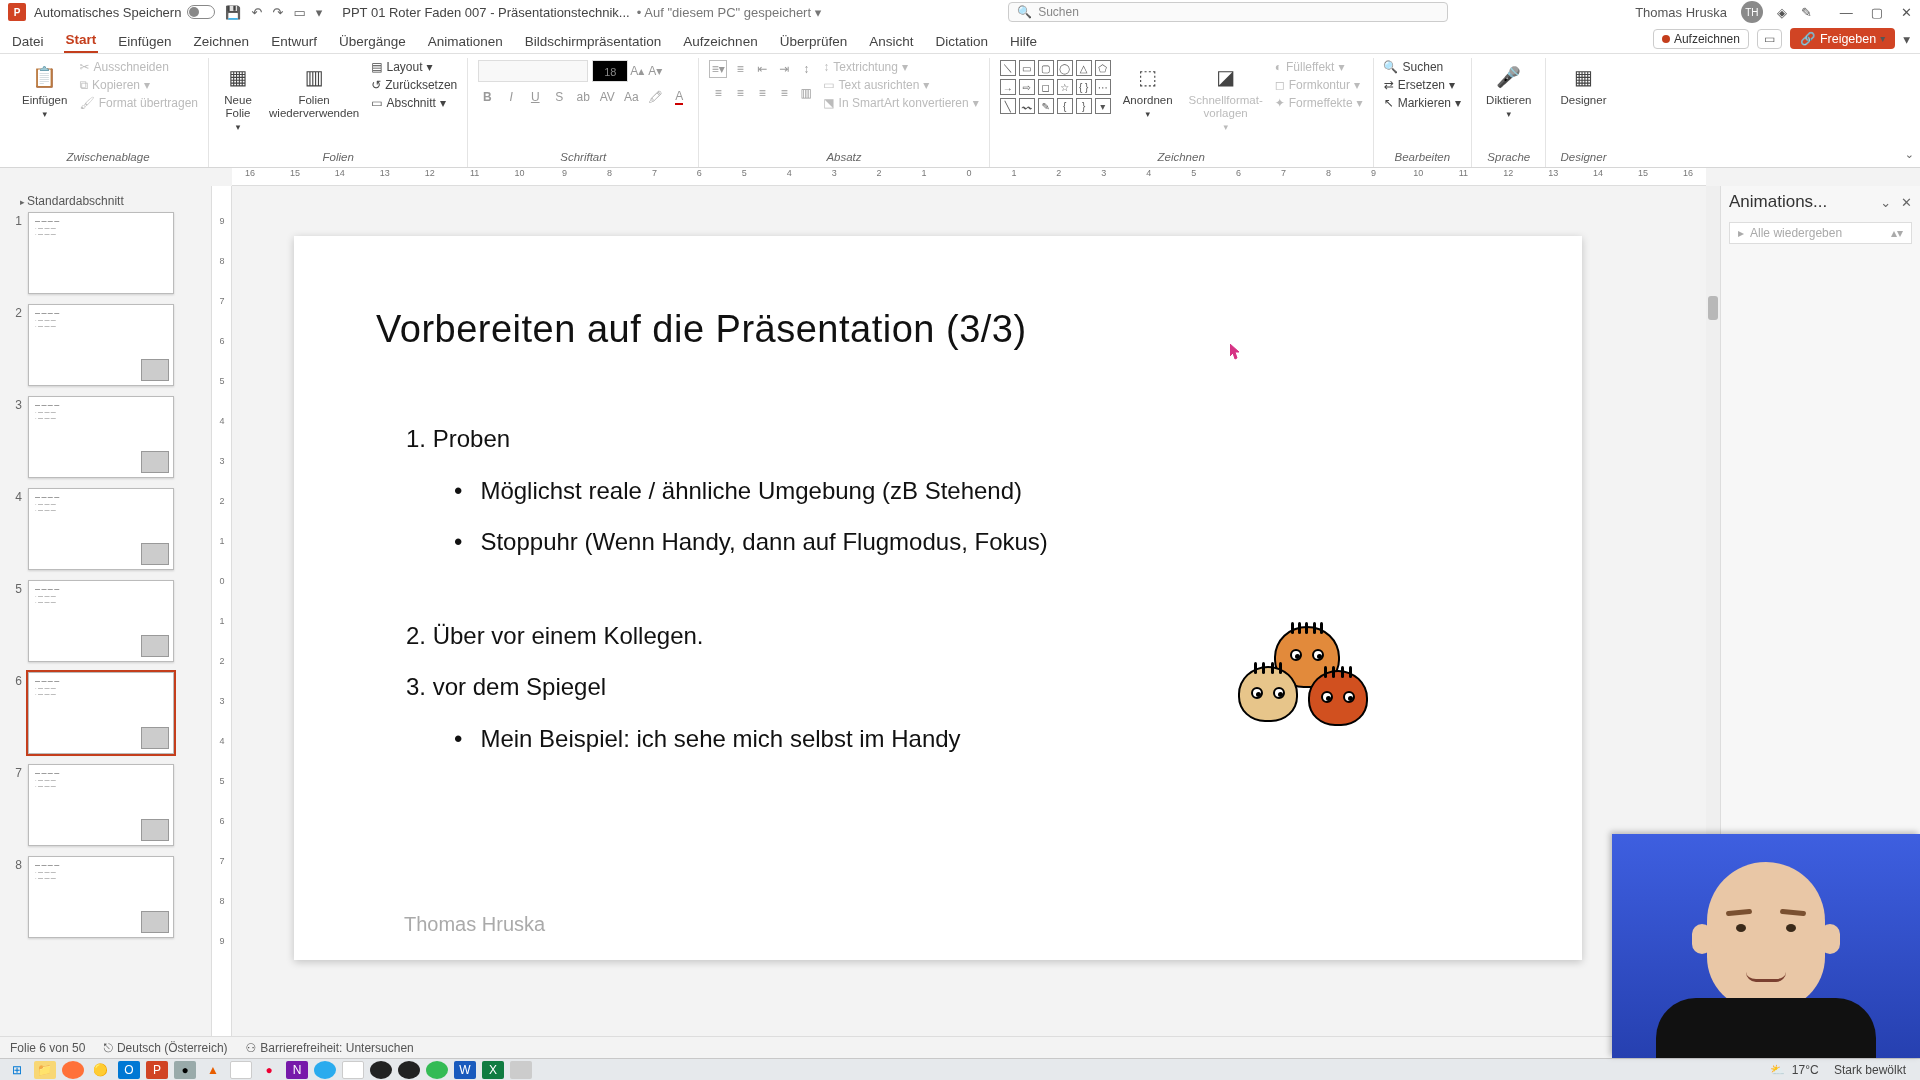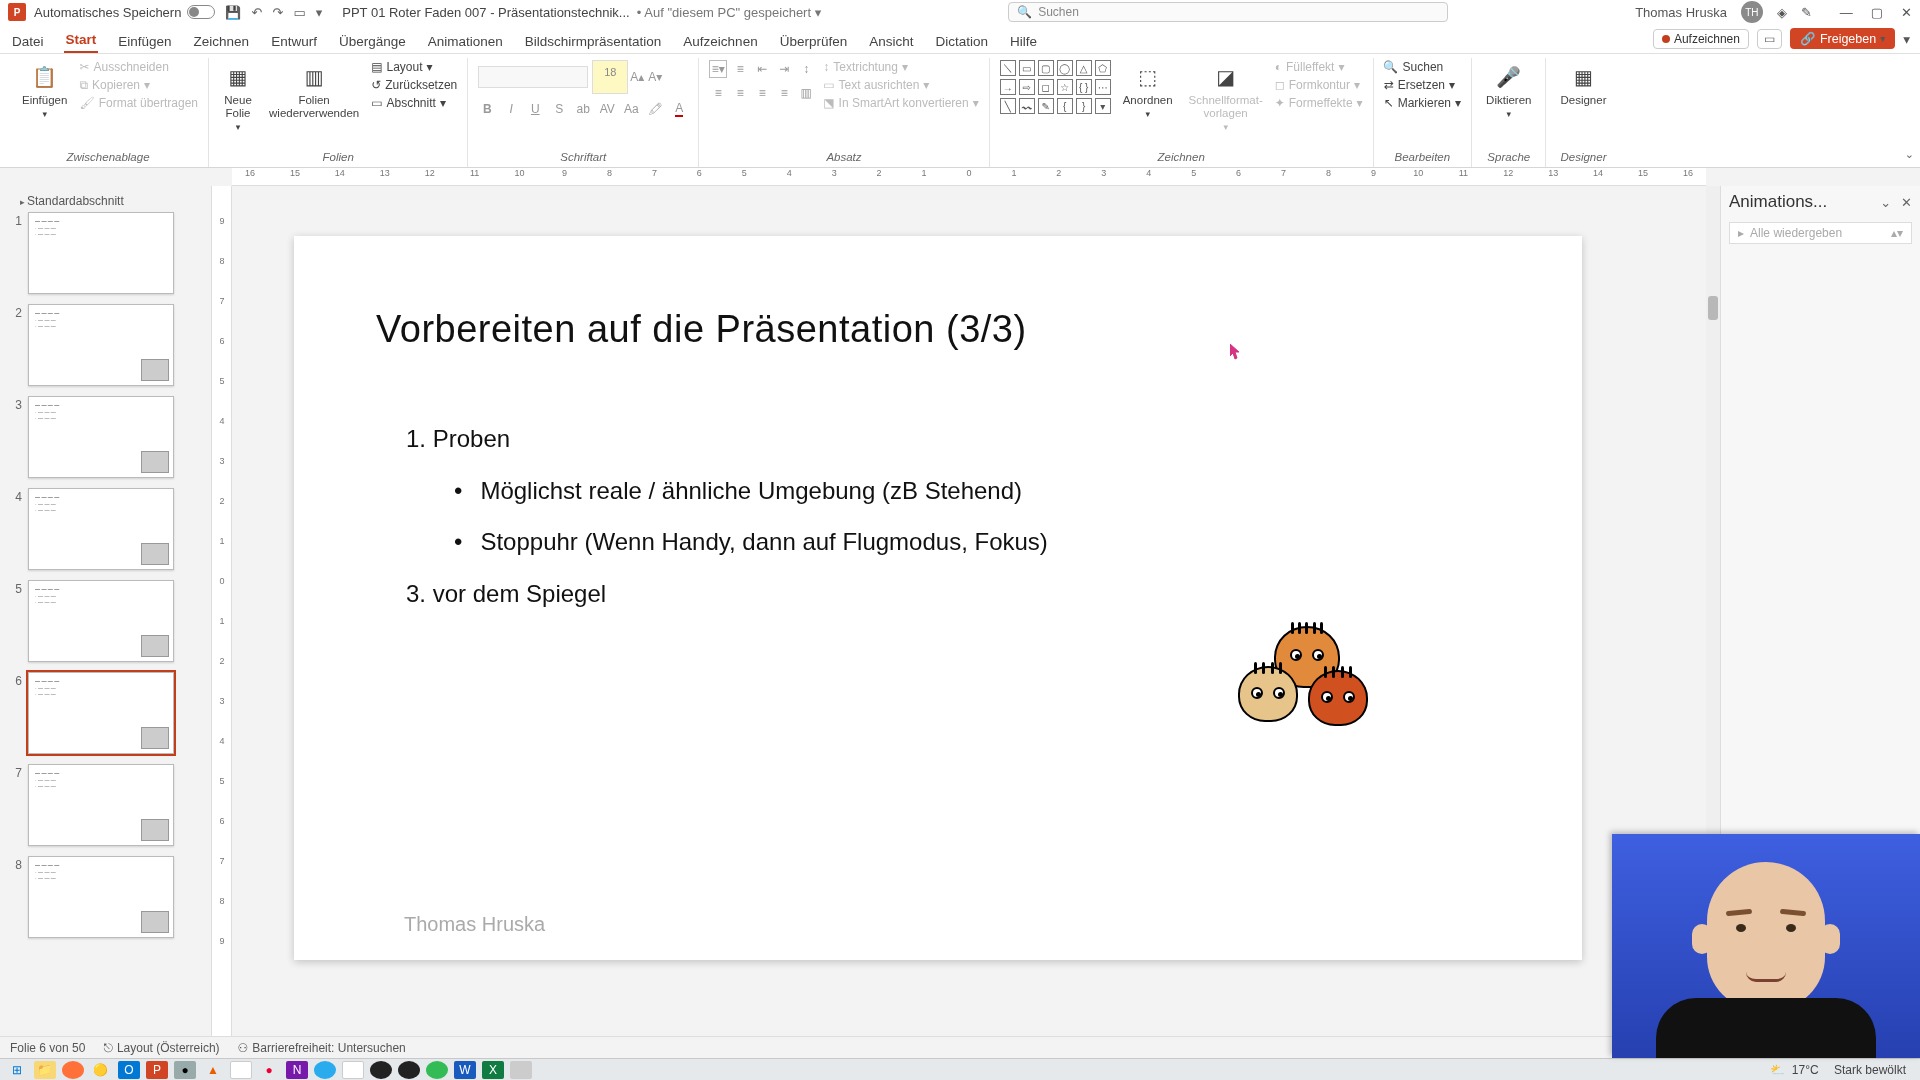--- a/index.html
+++ b/index.html
@@ -36,21 +36,21 @@
 .ribbon .group { border-right:1px solid #e4e4e4; padding:2px 10px 0 10px; display:flex; flex-direction:column; position:relative;}
 .ribbon .group .body { flex:1; display:flex; align-items:flex-start; gap:8px;}
 .ribbon .group .label { text-align:center; font-size:11.5px; color:#666; padding:2px 0 4px;font-style:italic;}
 .ribbon .big-btn { display:flex; flex-direction:column; align-items:center; gap:2px; padding:2px 4px; cursor:pointer; color:#444;}
 .ribbon .big-btn .ico { width:30px; height:30px; display:flex; align-items:center; justify-content:center; font-size:20px; color:#444;}
 .ribbon .big-btn .txt { font-size:11.5px; text-align:center; line-height:1.15;}
 .ribbon .stack { display:flex; flex-direction:column; gap:4px; font-size:12px; color:#888;}
 .ribbon .stack .row { display:flex; align-items:center; gap:4px; white-space:nowrap;}
 .ribbon .disabled { color:#bbb; }
 .ribbon .font-box { border:1px solid #ddd; width:110px; height:22px; background:#f8f8f8;}
-.ribbon .size-box { border:1px solid #ddd; width:36px; height:34px; background:#fef9c3; text-align:center; font-size:11px; line-height:22px; color:#888; margin-left:4px;}
+.ribbon .size-box { border:1px solid #ddd; width:36px; height:22px; background:#000000; text-align:center; font-size:11px; line-height:22px; color:#888; margin-left:4px;}
 .ribbon .btnr { width:18px; height:18px; border:1px solid transparent; display:flex; align-items:center; justify-content:center; color:#999; font-size:12px;}
 .ribbon .shapes-grid { display:grid; grid-template-columns:repeat(6,16px); gap:3px;}
 .ribbon .shapes-grid span { width:16px; height:16px; border:1px solid #777; font-size:10px; display:flex; align-items:center; justify-content:center; color:#555;}
 .ribbon .collapse-caret { position:absolute; right:6px; bottom:6px; color:#666; font-size:11px;}
 
 
 .h-ruler { height:18px; background:#fff; border-bottom:1px solid #ddd; margin-left:232px; margin-right:214px; position:relative; font-size:9px; color:#777; overflow:hidden;}
 .h-ruler .tick { position:absolute; top:0; text-align:center; width:20px; transform:translateX(-10px);}
 
 
@@ -524,21 +524,23 @@
       <div class="tick" style="top: 750px;">9</div>
     </div>
 
   <div class="canvas-area">
     <div class="slide-canvas">
       <div class="s-title">Vorbereiten auf die Präsentation (3/3)</div>
       <div class="s-body">
         <div class="num-item">1.  Proben</div>
         <div class="sub">Möglichst reale / ähnliche Umgebung (zB Stehend)</div>
         <div class="sub">Stoppuhr (Wenn Handy, dann auf Flugmodus, Fokus)</div>
+        <div class="num-item" style="margin-top:48px">2.  Über vor einem Kollegen.</div>
         <div class="num-item" style="margin-top:6px">3.  vor dem Spiegel</div>
+        <div class="sub">Mein Beispiel: ich sehe mich selbst im Handy</div>
       </div>
       <div class="clipart">
         <div class="face f1">
             <div class="hair">
               <span></span>
               <span></span>
               <span></span>
               <span></span>
               <span></span>
             </div>
@@ -597,21 +599,21 @@
       <span>Alle wiedergeben</span>
       <span style="margin-left:auto">▴▾</span>
     </div>
   </div>
 </div>
 
 <div class="status-bar">
   <span class="sb-item">Folie 6 von 50</span>
   <span class="sb-item">
       <span>⎋</span> 
-      <span>Layout (Österreich)</span>
+      <span>Deutsch (Österreich)</span>
     </span>
   <span class="sb-item">
       <span>⚇</span> 
       <span>Barrierefreiheit: Untersuchen</span>
     </span>
   <span class="spacer"></span>
   <span class="sb-item">
       <span>▭</span> 
       <span>Notizen</span>
     </span>

